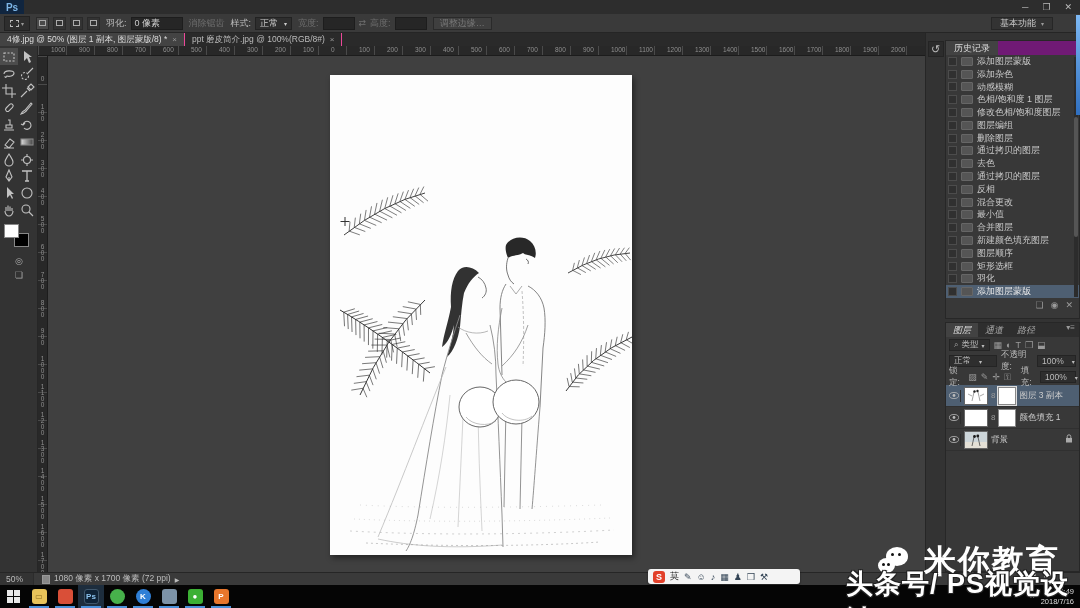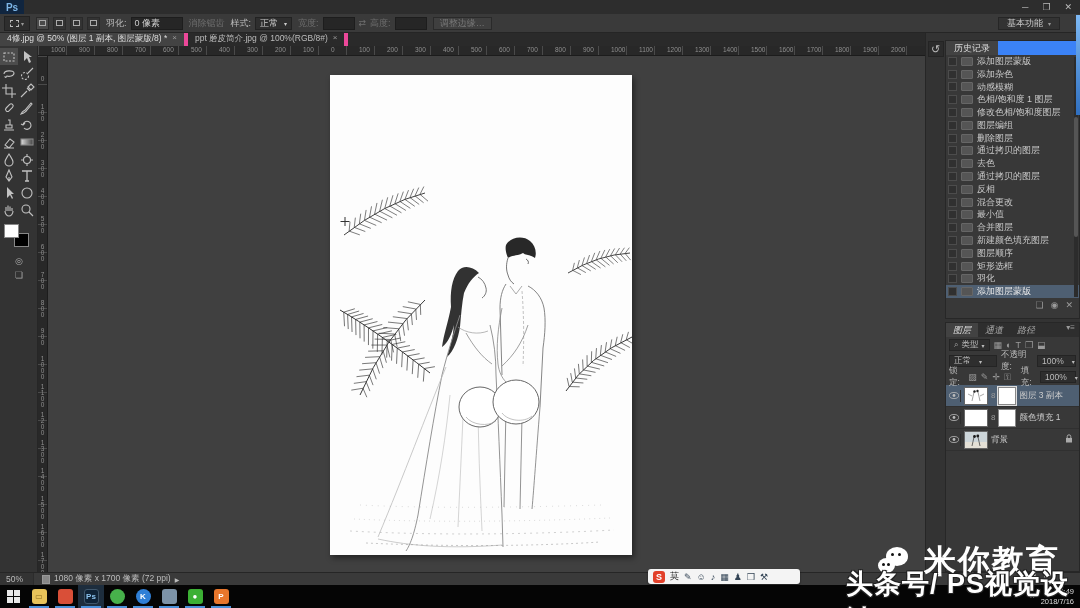--- a/index.html
+++ b/index.html
@@ -19,25 +19,25 @@
   .tool-preset { width:26px; height:15px; margin-left:4px; background:#2e2e2e; border:1px solid #222; display:flex; align-items:center; justify-content:center; gap:2px; }
   .mini-marquee { width:9px; height:7px; border:1px dashed #bbb; }
   .mode-btn { width:13px; height:13px; background:#333; border:1px solid #2a2a2a; display:flex; align-items:center; justify-content:center; }
   .mode-btn.sel { background:#4a4a4a; }
   .mode-glyph { width:7px; height:6px; border:1px solid #aaa; }
   .opt-input { background:#262626; border:1px solid #1d1d1d; color:#ccc; font-size:9px; height:13px; padding:0 3px; display:flex; align-items:center;text-align:right; }
   .opt-label { color:#bbb; }
   .dim { color:#6e6e6e; }
   .opt-select { background:#2e2e2e; border:1px solid #222; height:13px; padding:0 4px; display:flex; align-items:center; gap:6px; color:#ccc; }
   .opt-btn { background:#3f3f3f; border:1px solid #2a2a2a; height:13px; padding:0 6px; display:flex; align-items:center; color:#777; }
-  #workspace-btn { margin-left:auto; margin-right:20px; background:#333; border:1px solid #262626; height:13px; padding:0 8px; display:flex; gap:5px; align-items:center; font-size:9px; color:#ccc; }
+  #workspace-btn { margin-left:auto; margin-right:27px; background:#333; border:1px solid #262626; height:13px; padding:0 8px; display:flex; gap:5px; align-items:center; font-size:9px; color:#ccc; }
 
   
   #tabbar { left:0; top:33px; width:925px; height:13px; background:#2a2a2a; display:flex; z-index:4; }
-  .doc-tab { display:flex; gap:5px; font-size:8.5px; padding:0 7px; color:#bbb; border-right:4px solid #ec4899; white-space:nowrap; }
+  .doc-tab { display:flex; align-items:center; gap:5px; font-size:8.5px; padding:0 7px; color:#bbb; border-right:1px solid #ec4899; white-space:nowrap; }
   .doc-tab.active { background:#434343; color:#ddd; }
   .tab-close { color:#999; font-size:8px; }
 
   
   #hruler { left:38px; top:46px; width:887px; height:10px; background:#282828; border-bottom:1px solid #1c1c1c;
     background-image:repeating-linear-gradient(90deg,#4a4a4a 0 1px,transparent 1px 28px); z-index:3; }
   .hlab { position:absolute; top:0px; font-size:6.5px; color:#8f8f8f; transform:translateX(1px); }
   #vruler { left:38px; top:56px; width:10px; height:516px; background:#282828; border-right:1px solid #1c1c1c;
     background-image:repeating-linear-gradient(180deg,#4a4a4a 0 1px,transparent 1px 28px); z-index:3; }
   .vlab { position:absolute; left:1px; font-size:6.5px; color:#8f8f8f; writing-mode:vertical-rl; text-orientation:upright; letter-spacing:-1px; }
@@ -58,21 +58,21 @@
   #canvas { position:absolute; left:282px; top:19px; width:302px; height:480px; background:#fcfcfc; box-shadow:2px 3px 6px rgba(0,0,0,.45); }
   #canvas svg { display:block; }
 
   
   #dockstrip { left:925px; top:33px; width:20px; height:539px; background:#333; border-left:1px solid #262626; z-index:4; }
   #history-dock-icon { margin:8px auto; width:16px; height:16px; background:#2c2c2c; border:1px solid #242424; color:#bbb; font-size:11px; text-align:center; line-height:15px; }
   #panels { left:945px; top:33px; width:135px; height:539px; background:#333; z-index:4; }
 
   
   #history-panel { position:absolute; left:0; top:7px; width:135px; height:279px; background:#383838; border:1px solid #272727; }
-  #history-header { height:14px; background:#3b82f6; display:flex; }
+  #history-header { height:14px; background:#701a75; display:flex; }
   #history-title { background:#424242; font-size:9px; color:#ddd; padding:1px 8px 0; }
   #history-list { position:relative; height:243px; overflow:hidden; }
   .h-row { display:flex; align-items:center; height:12.8px; font-size:9px; color:#c9c9c9; gap:4px; padding-left:2px; }
   .h-row.sel { background:#4e5f72; color:#e8e8e8; }
   .h-chk { width:9px; height:9px; border:1px solid #4c4c4c; background:#303030; flex:none; }
   .h-ico { width:12px; height:9px; background:#555; border:1px solid #666; border-radius:1px; flex:none; }
   #history-footer { height:13px; display:flex; justify-content:flex-end; align-items:center; gap:7px; padding-right:6px; color:#9a9a9a; font-size:9px; background:#383838; }
 
   
   #layers-panel { position:absolute; left:0; top:289px; width:135px; height:250px; background:#383838; border:1px solid #272727; }

